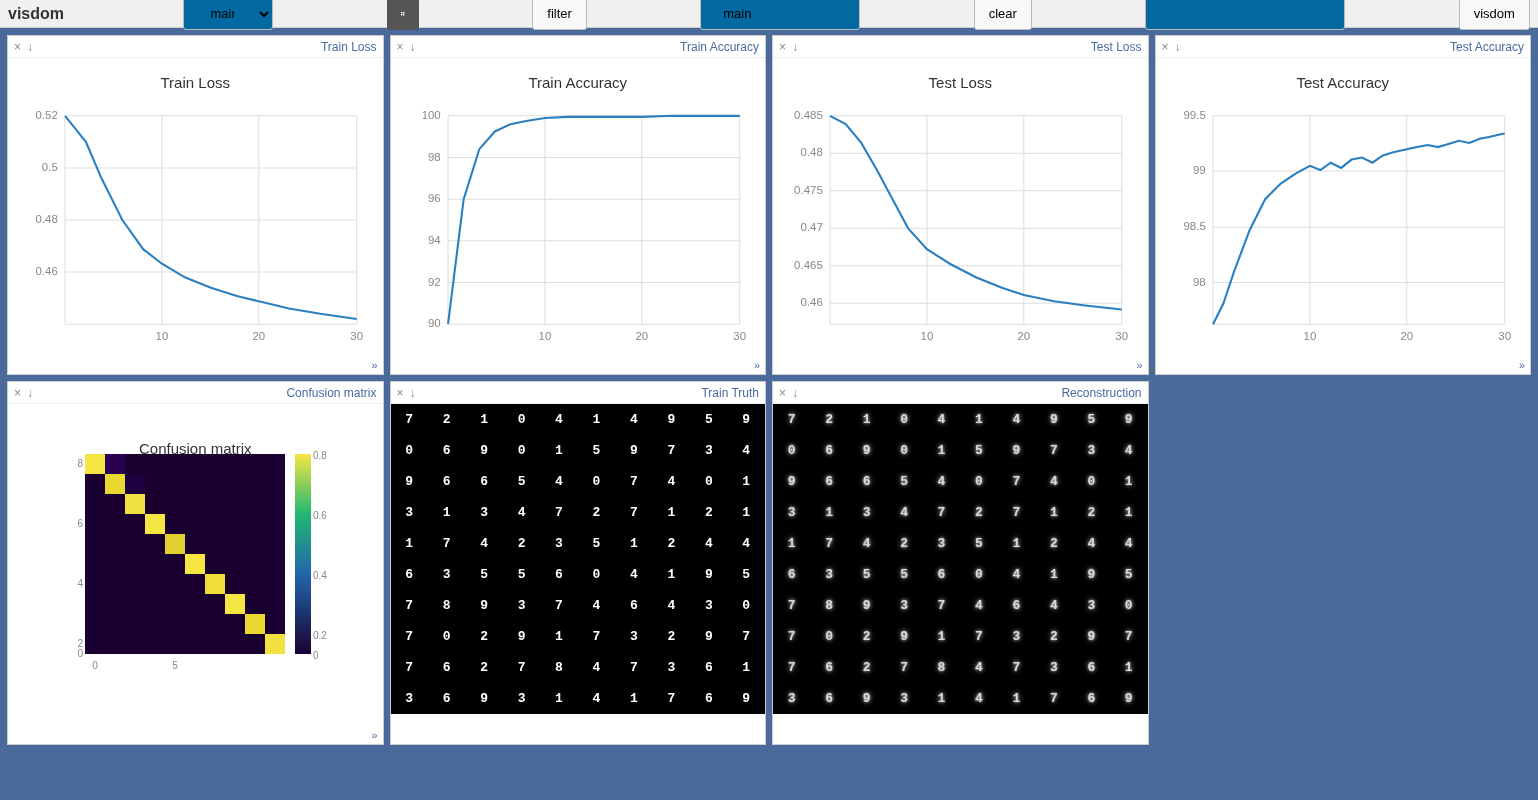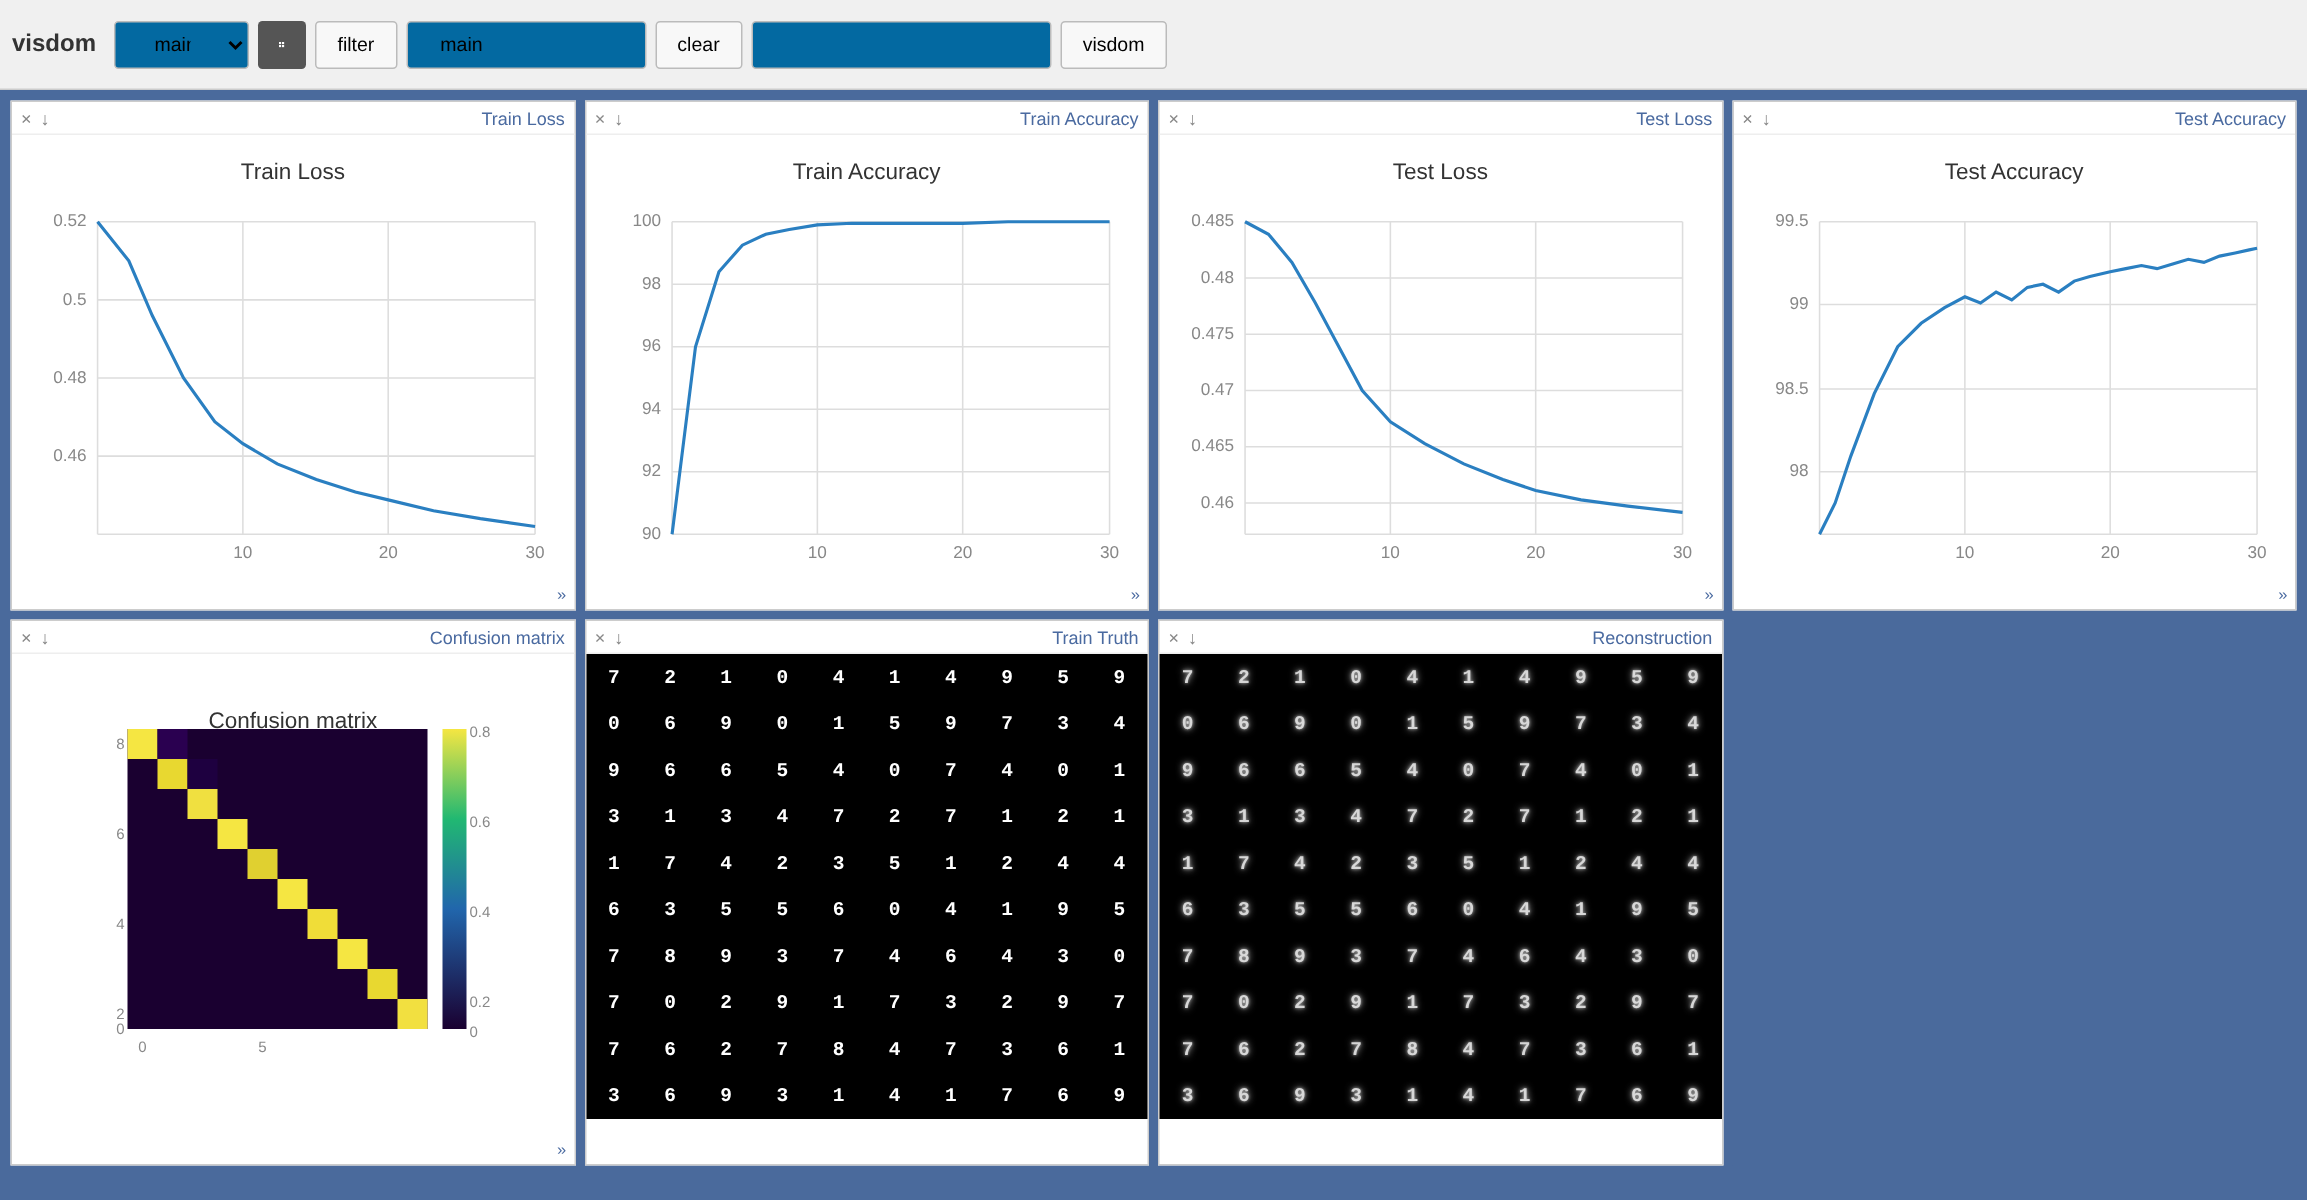--- a/index.html
+++ b/index.html
@@ -2,21 +2,21 @@
 <html><head>
   <meta charset="utf-8">
   <style>
     * { box-sizing: border-box; margin: 0; padding: 0; }
     body { background: #4a6a9c; font-family: Arial, sans-serif; font-size: 13px; }
 
     
     #toolbar {
       display: flex; align-items: center; gap: 6px;
       background: #f0f0f0; border-bottom: 1px solid #ccc;
-      padding: 4px 8px; height: 60px;
+      padding: 4px 8px; height: 28px; justify-content: space-between;
     }
     #toolbar .brand {
       font-weight: bold; font-size: 16px; color: #333; margin-right: 6px;
     }
     #toolbar select, #toolbar input[type="text"] {
       height: 32px; border: 1px solid #bbb; border-radius: 3px;
       padding: 0 22px; background: #0369a1; font-size: 13px;
     }
     #toolbar select { width: 90px; }
     #toolbar .btn-grid {

